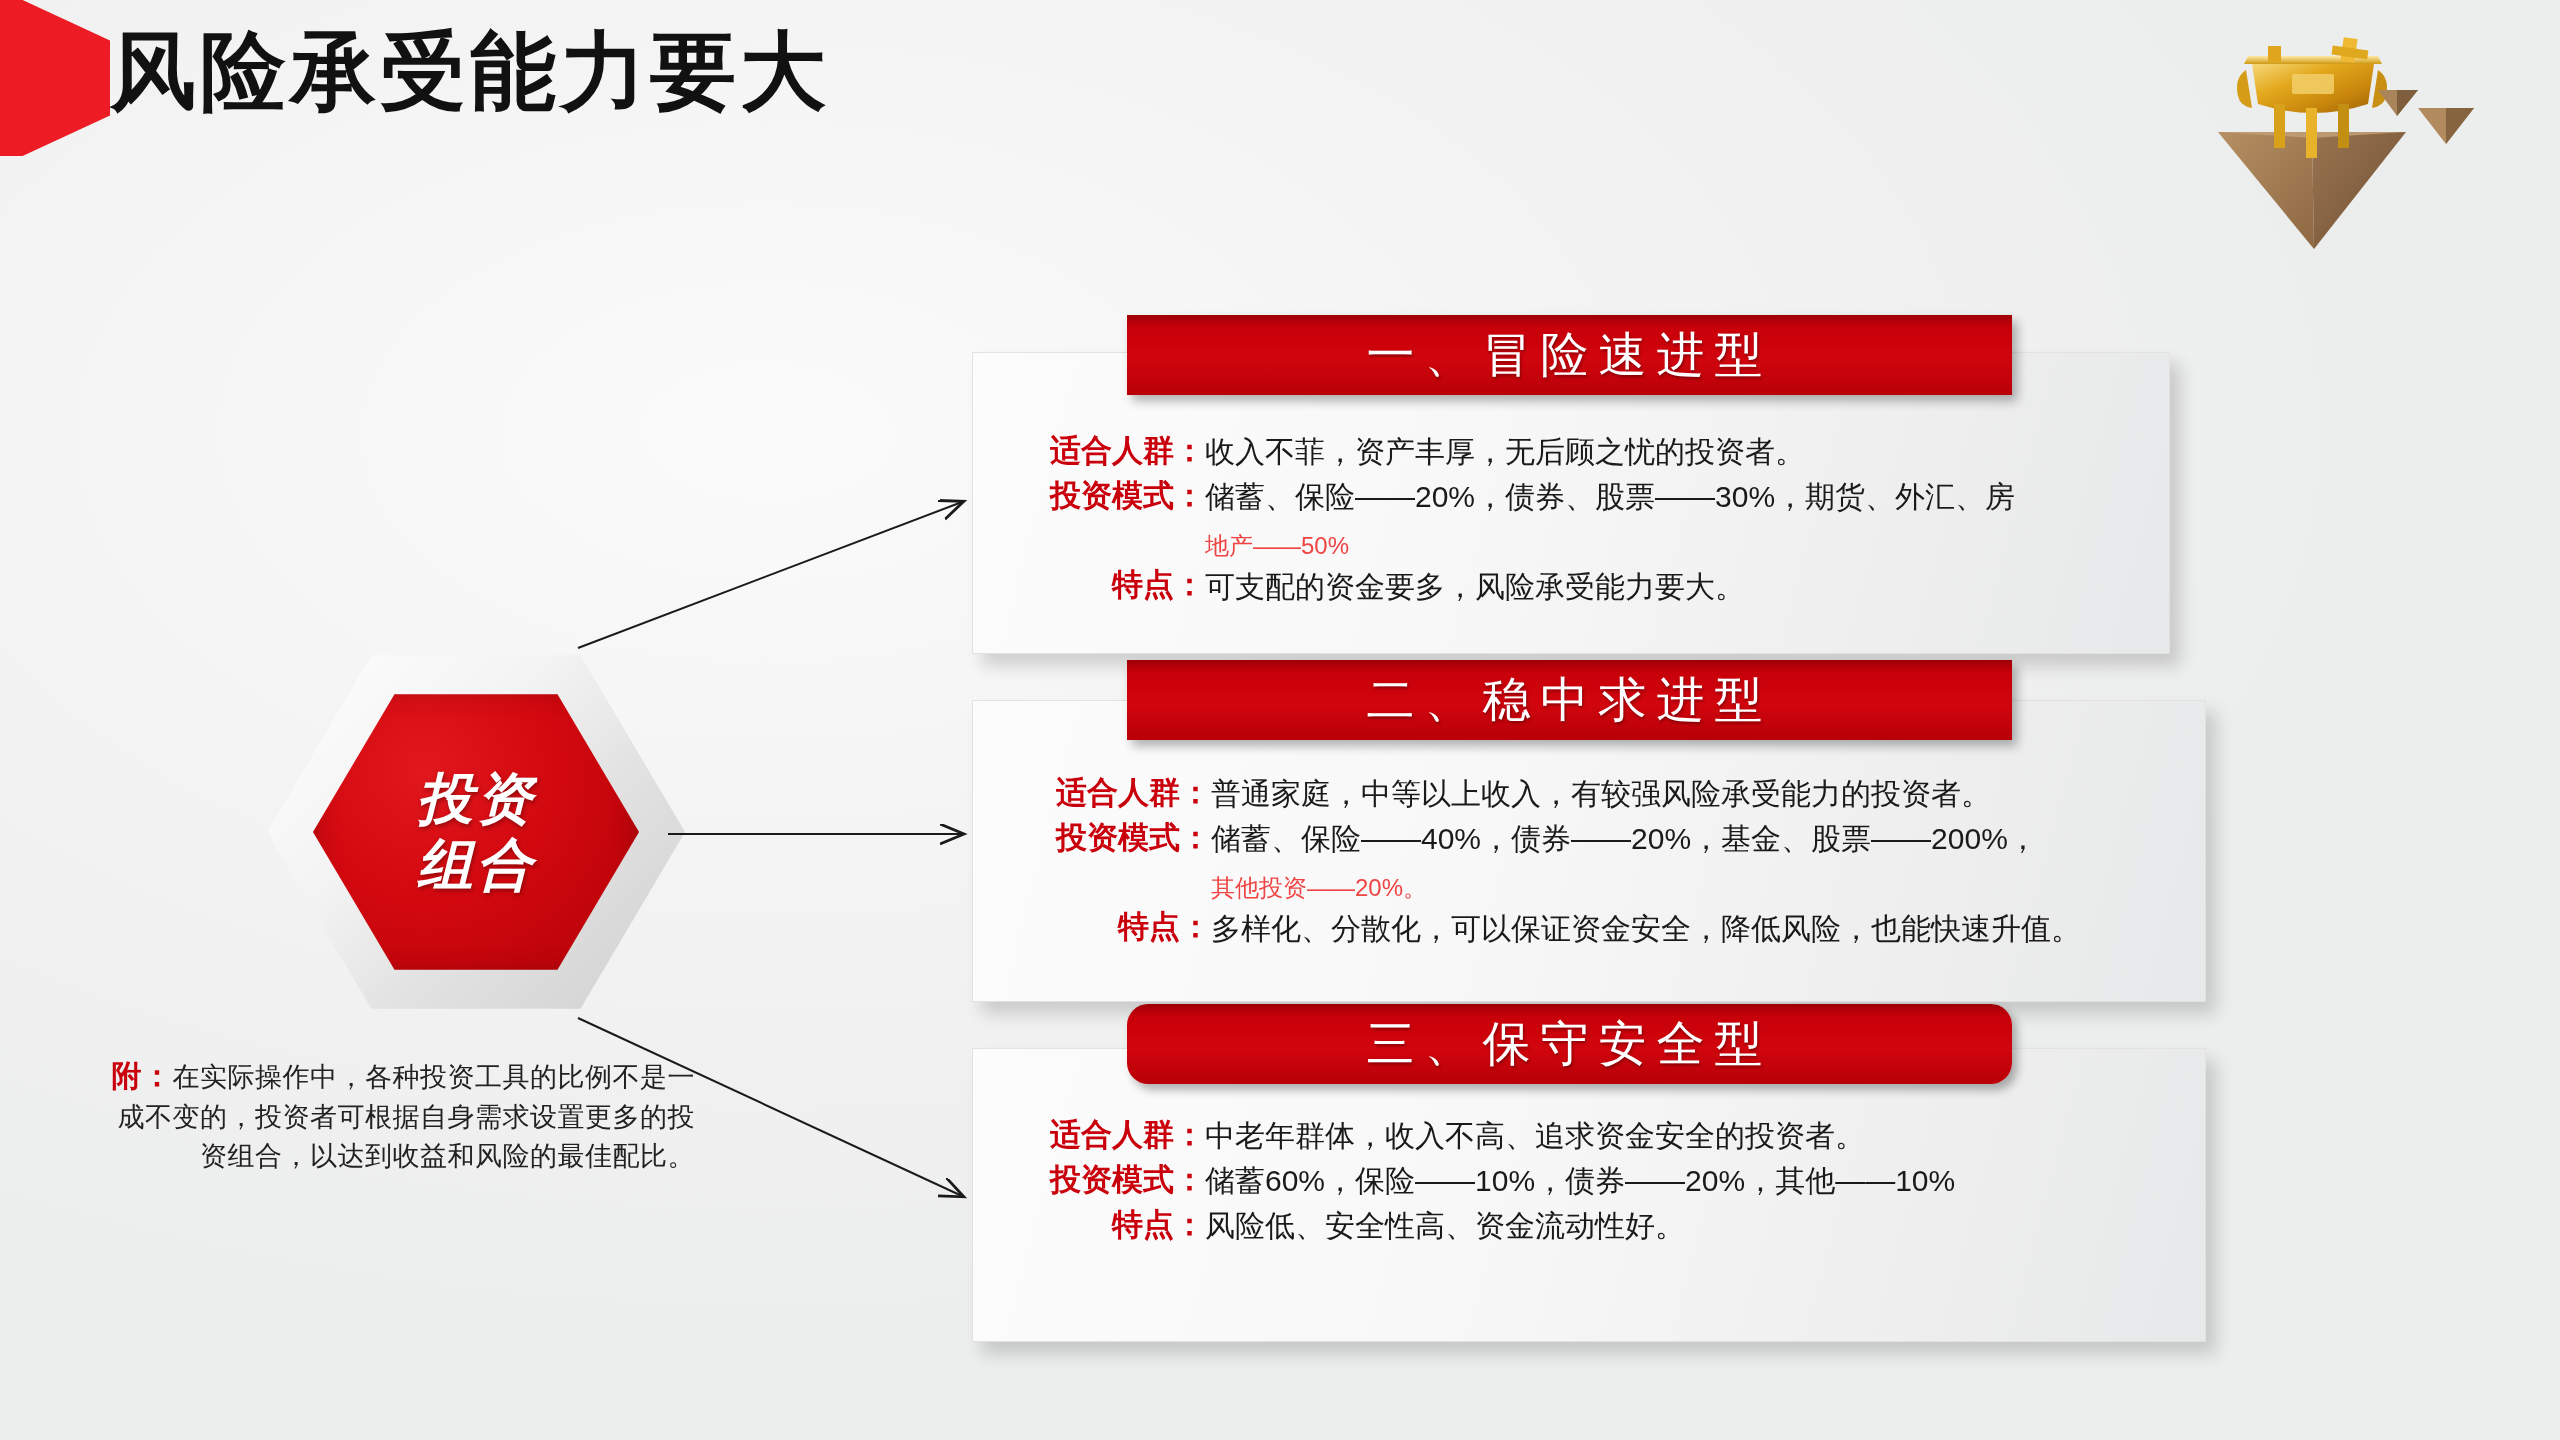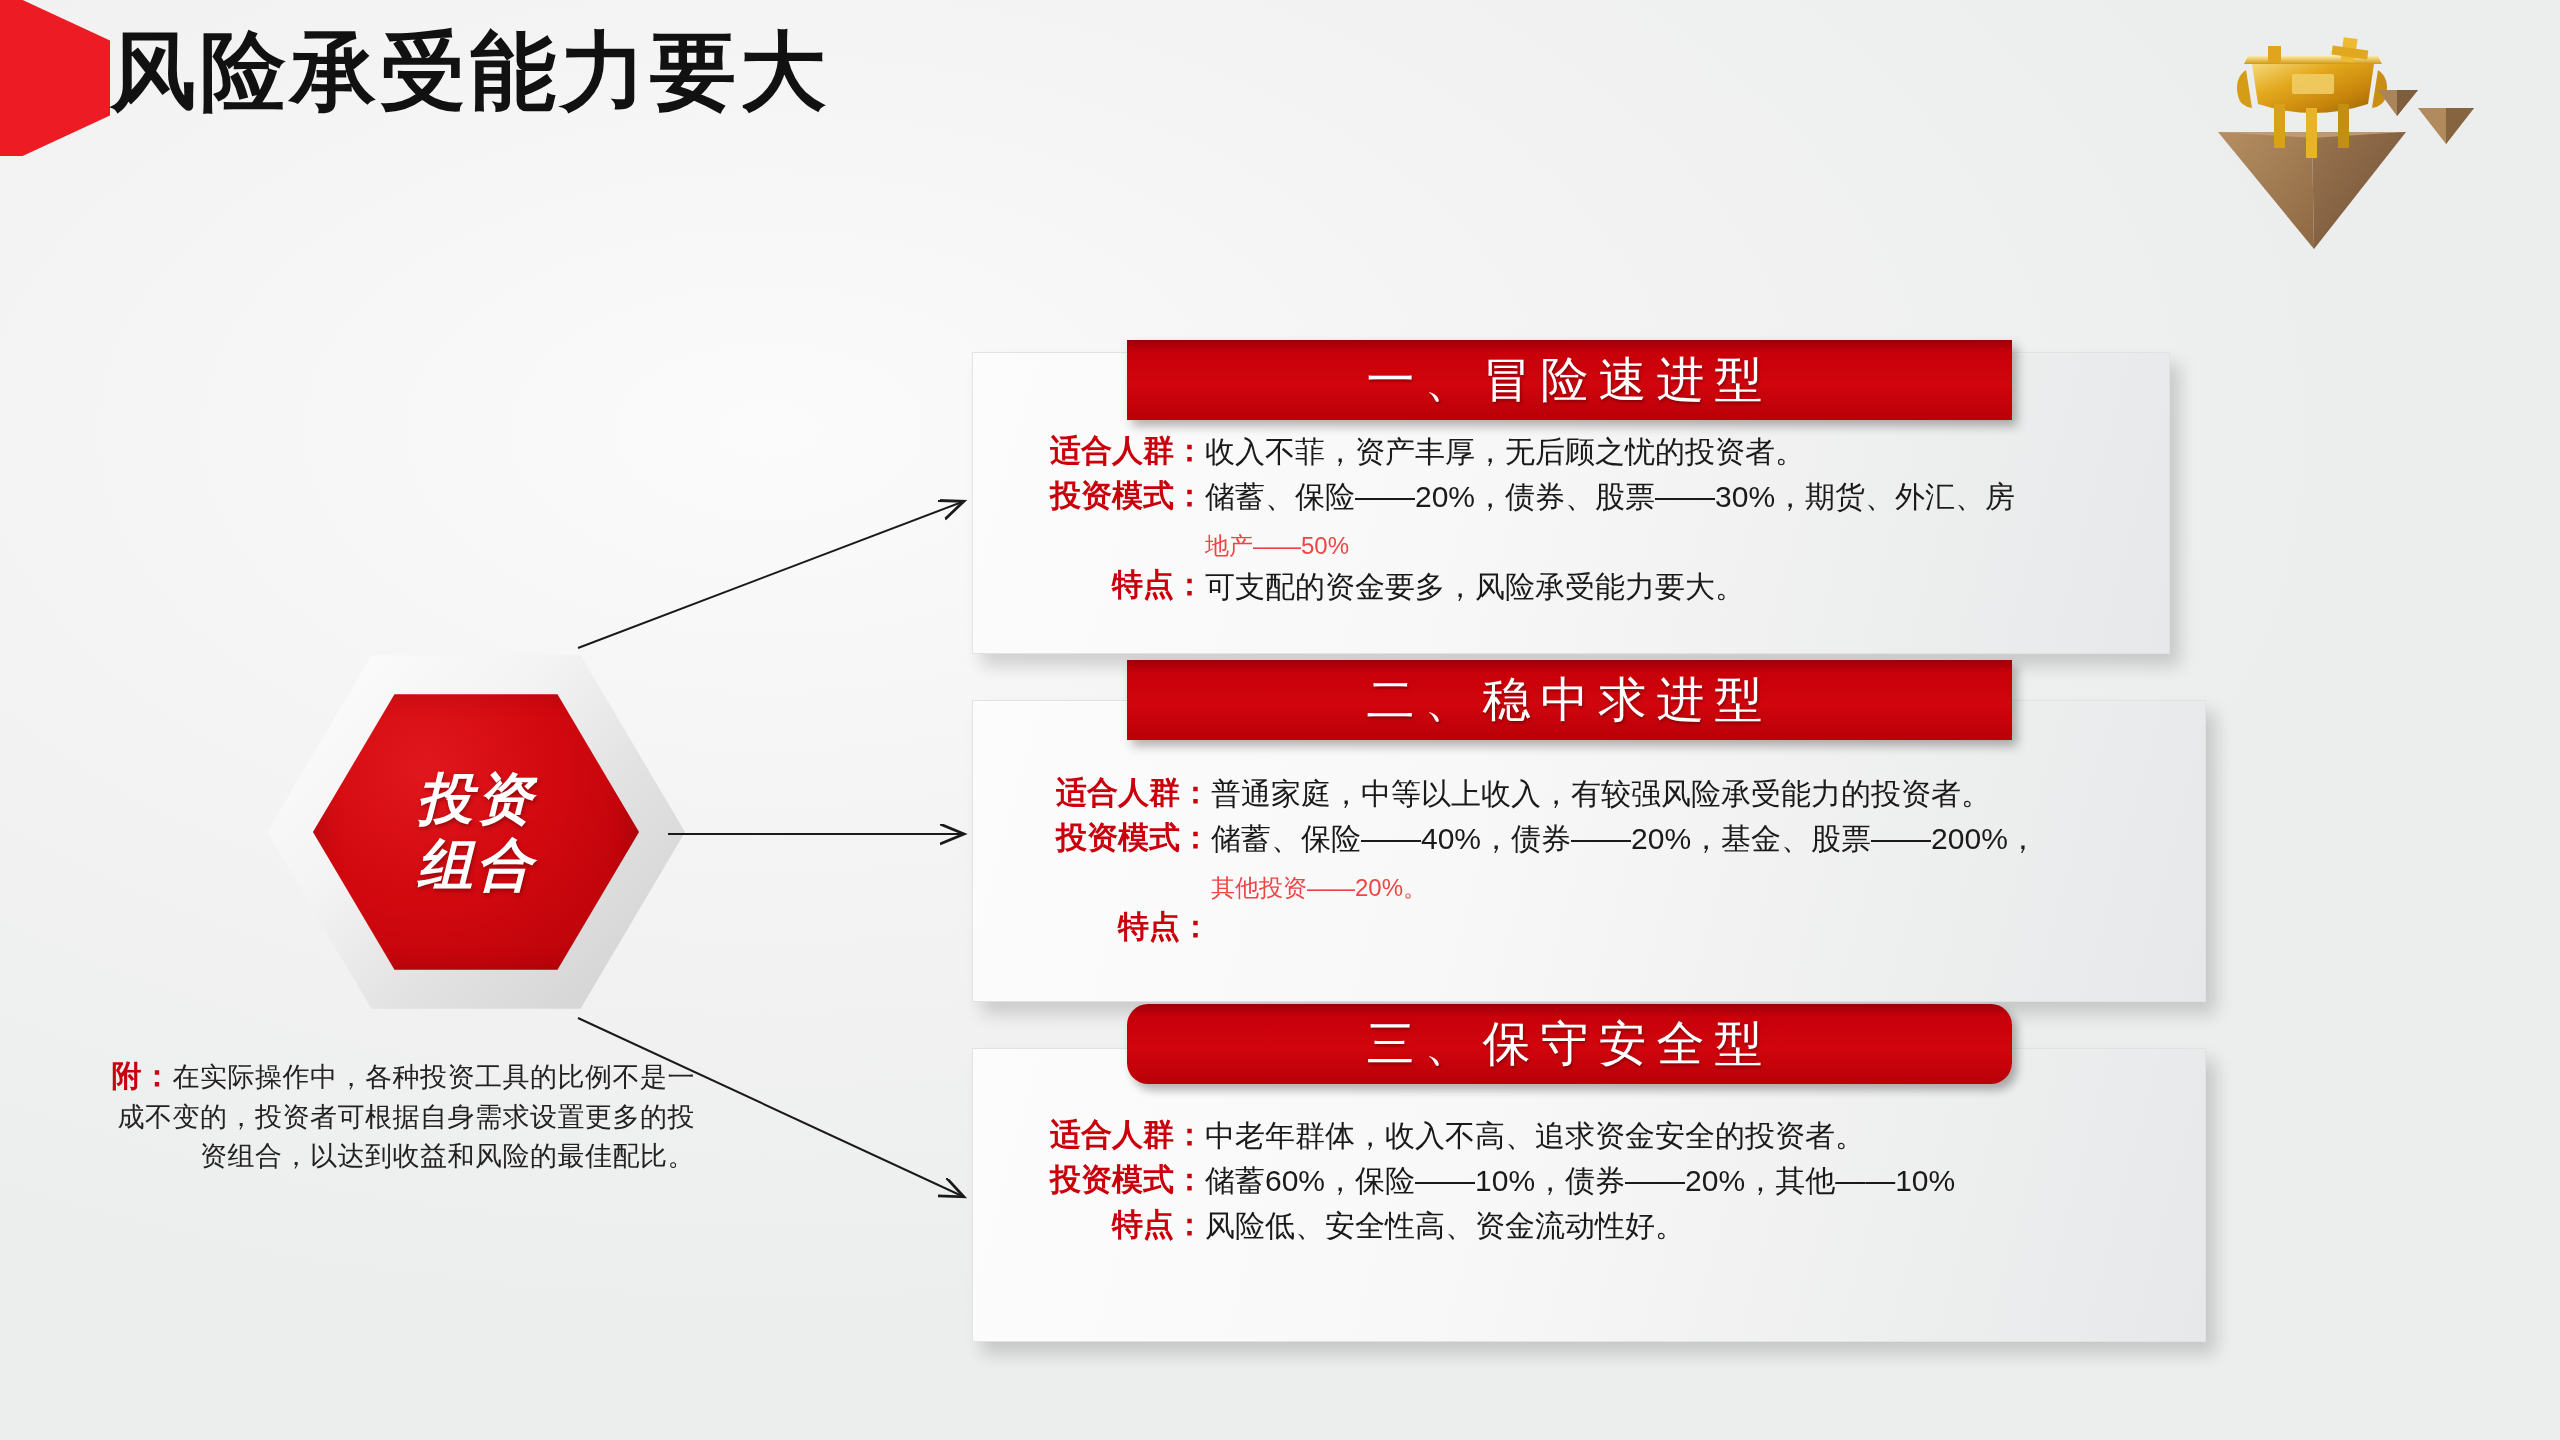--- a/index.html
+++ b/index.html
@@ -165,21 +165,21 @@
       <path d="M0,0 L12,5 L0,10" fill="none" stroke="#1a1a1a" stroke-width="1.4"></path>
     </marker>
   </defs>
   <line x1="578" y1="648" x2="962" y2="502" stroke="#1a1a1a" stroke-width="2" marker-end="url(#ah)"></line>
   <line x1="668" y1="834" x2="962" y2="834" stroke="#1a1a1a" stroke-width="2" marker-end="url(#ah)"></line>
   <line x1="578" y1="1018" x2="962" y2="1196" stroke="#1a1a1a" stroke-width="2" marker-end="url(#ah)"></line>
 </svg>
 
 <div class="card" style="left:972px;top:352px;width:1196px;height:300px;">
   <div class="card-body"></div>
-  <div class="card-header" style="left:155px;top:-37px;width:885px;height:80px;margin-top:25px;">
+  <div class="card-header" style="left:155px;top:-37px;width:885px;height:80px;">
     <span class="card-header-text">一、冒险速进型</span>
   </div>
   <div class="card-content" style="left:58px;top:78px;right:30px;">
     <div class="row">
       <span class="lbl" style="width:175px">适合人群：</span>
       <span class="val">收入不菲，资产丰厚，无后顾之忧的投资者。</span>
     </div>
     <div class="row">
       <span class="lbl" style="width:175px">投资模式：</span>
       <span class="val">储蓄、保险——20%，债券、股票——30%，期货、外汇、房</span>
@@ -208,20 +208,21 @@
     <div class="row">
       <span class="lbl" style="width:175px">投资模式：</span>
       <span class="val">储蓄、保险——40%，债券——20%，基金、股票——200%，</span>
     </div>
     <div class="row">
       <span class="lbl" style="width:175px">&nbsp;</span>
       <span class="cont">其他投资——20%。</span>
     </div>
     <div class="row">
       <span class="lbl" style="width:175px">特点：</span>
+      <span class="val">多样化、分散化，可以保证资金安全，降低风险，也能快速升值。</span>
     </div>
   </div>
 </div>
 
 <div class="card" style="left:972px;top:1048px;width:1232px;height:292px;">
   <div class="card-body"></div>
   <div class="card-header" style="left:155px;top:-44px;width:885px;height:80px;border-radius:21px;">
     <span class="card-header-text">三、保守安全型</span>
   </div>
   <div class="card-content" style="left:58px;top:66px;right:24px;">

